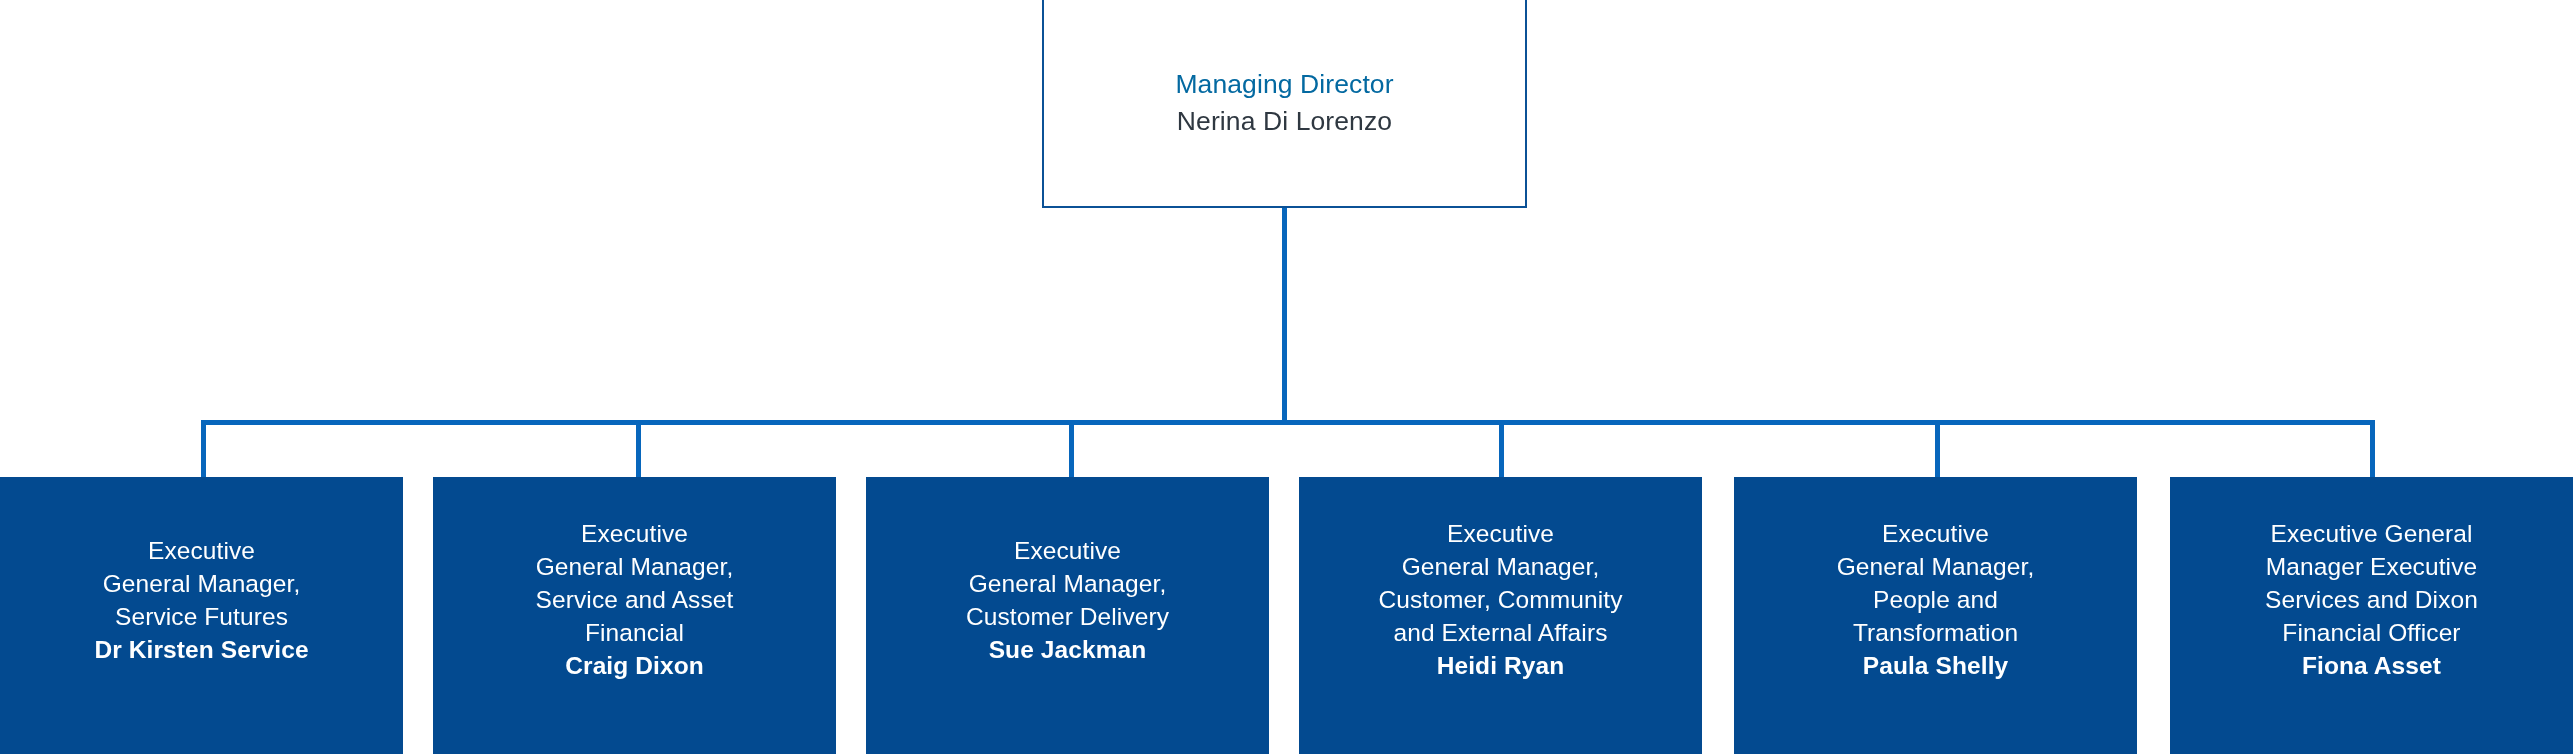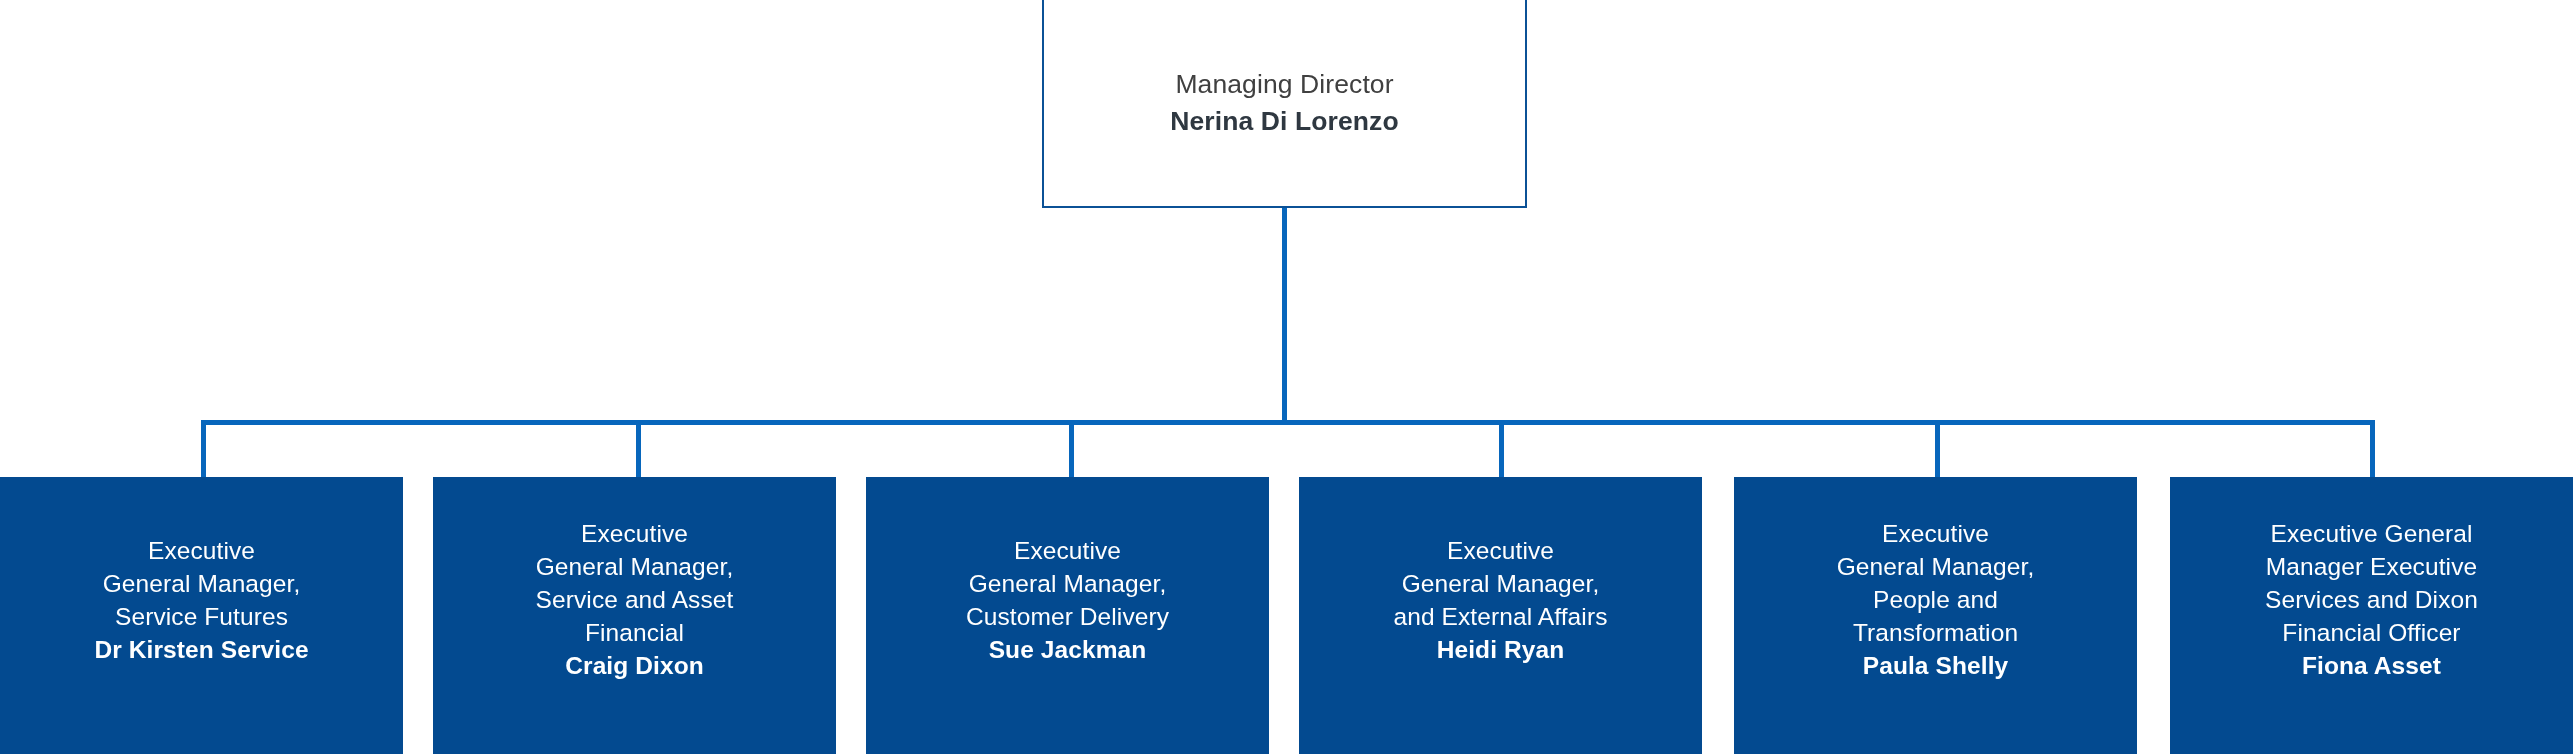--- a/index.html
+++ b/index.html
@@ -28,31 +28,31 @@
     border: 2.9px solid #0B5196;
     background: #ffffff;
     box-sizing: border-box;
     display: flex;
     flex-direction: column;
     align-items: center;
     justify-content: center;
     text-align: center;
   }
   .md-title {
-    color: #404040;
+    color: #0369a1;
     font-size: 26.5px;
     line-height: 37px;
     font-weight: 400;
     letter-spacing: 0.1px;
   }
   .md-name {
     color: #2F3841;
     font-size: 26.5px;
     line-height: 37px;
-    font-weight: 700;
+    font-weight: 400;
     letter-spacing: 0.1px;
   }
 
   
   .connector {
     position: absolute;
     background: #0766BC;
   }
   .stem-vertical {
     left: 1282px;
@@ -151,20 +151,21 @@
     <div class="exec-box" style="left:866px;">
       <div class="exec-title">Executive</div>
       <div class="exec-title">General Manager,</div>
       <div class="exec-title">Customer Delivery</div>
       <div class="exec-name">Sue Jackman</div>
     </div>
 
     <div class="exec-box" style="left:1299px;">
       <div class="exec-title">Executive</div>
       <div class="exec-title">General Manager,</div>
+      <div class="exec-title">Customer, Community</div>
       <div class="exec-title">and External Affairs</div>
       <div class="exec-name">Heidi Ryan</div>
     </div>
 
     <div class="exec-box" style="left:1734px;">
       <div class="exec-title">Executive</div>
       <div class="exec-title">General Manager,</div>
       <div class="exec-title">People and</div>
       <div class="exec-title">Transformation</div>
       <div class="exec-name">Paula Shelly</div>

